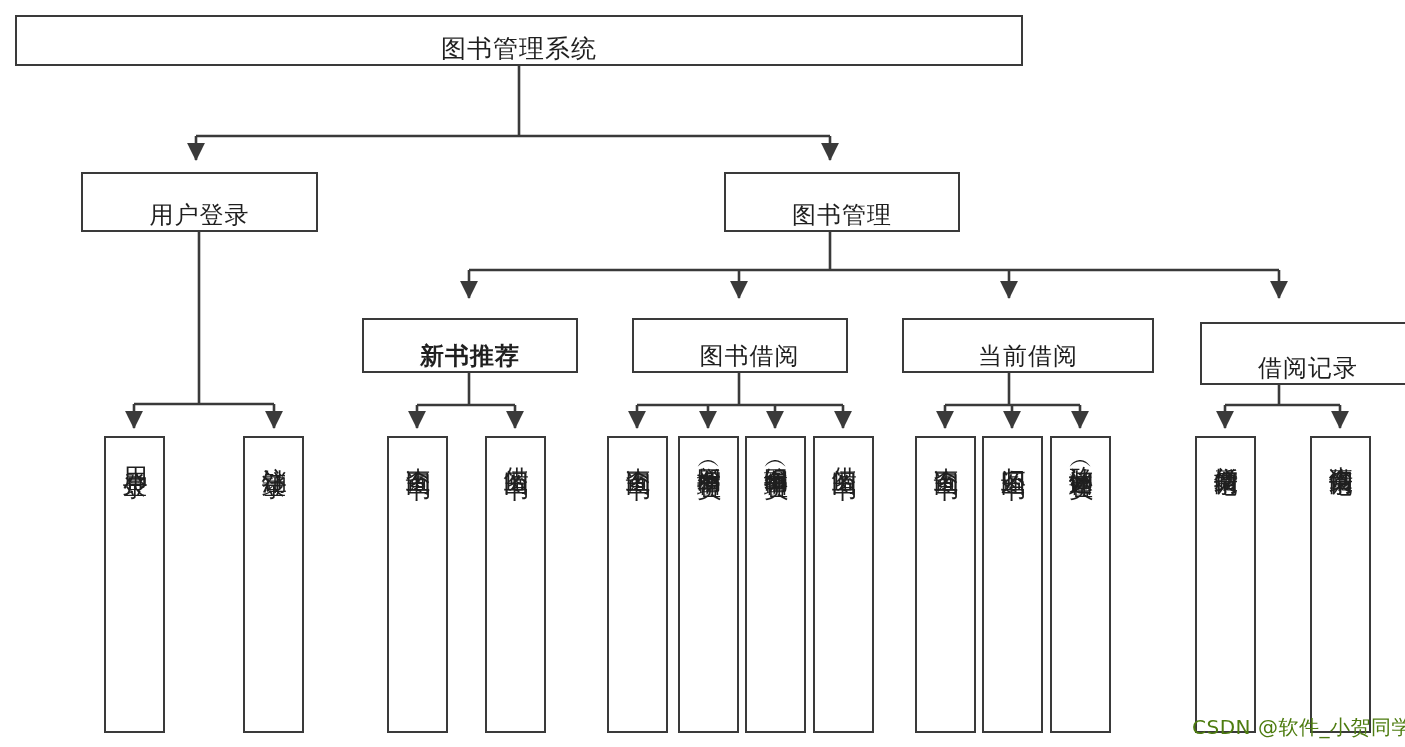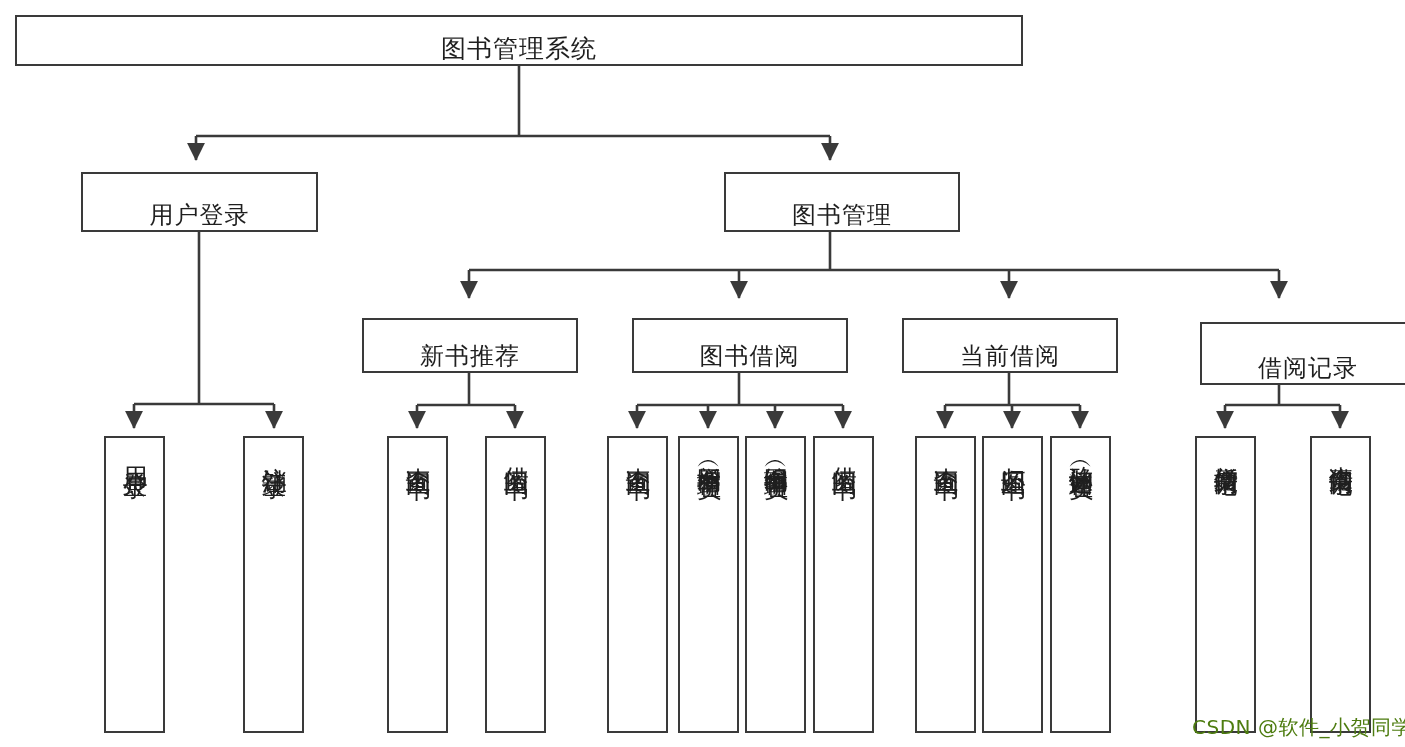--- a/index.html
+++ b/index.html
@@ -138,29 +138,29 @@
   </div>
 
   <div class="node-box node-h" style="left:81px; top:172px; width:237px; height:60px;">
     <span class="node-label">用户登录</span>
   </div>
 
   <div class="node-box node-h" style="left:712px; top:172px; width:236px; height:60px;margin-left:12px;">
     <span class="node-label">图书管理</span>
   </div>
 
-  <div class="node-box node-h" style="left:362px; top:318px; width:216px; height:55px;">
+  <div class="node-box node-h" style="left:362px; top:318px; width:216px; height:55px;font-weight:bold;">
     <span class="node-label">新书推荐</span>
   </div>
 
   <div class="node-box node-h" style="left:632px; top:318px; width:216px; height:55px;padding-left:19px;">
     <span class="node-label">图书借阅</span>
   </div>
 
-  <div class="node-box node-h" style="left:902px; top:318px; width:216px; height:55px;">
+  <div class="node-box node-h" style="left:902px; top:318px; width:252px; height:55px;">
     <span class="node-label">当前借阅</span>
   </div>
 
   <div class="node-box node-h" style="left:1172px; top:322px; width:216px; height:63px;margin-left:28px;">
     <span class="node-label">借阅记录</span>
   </div>
 
   <div class="node-box node-v" style="left:104px; top:436px; width:61px; height:297px;">
     <span class="node-label">用户登录</span>
   </div>

